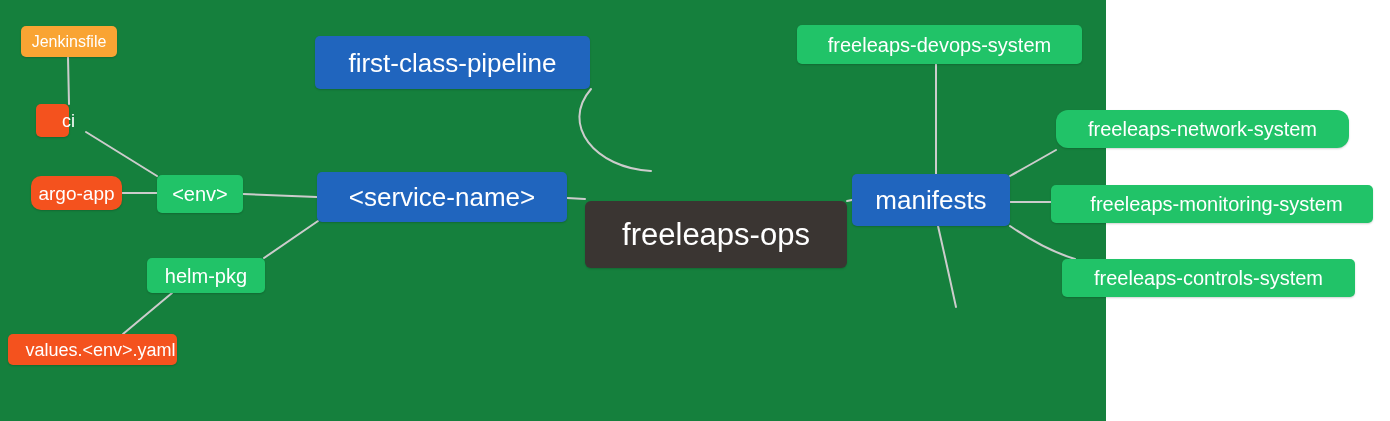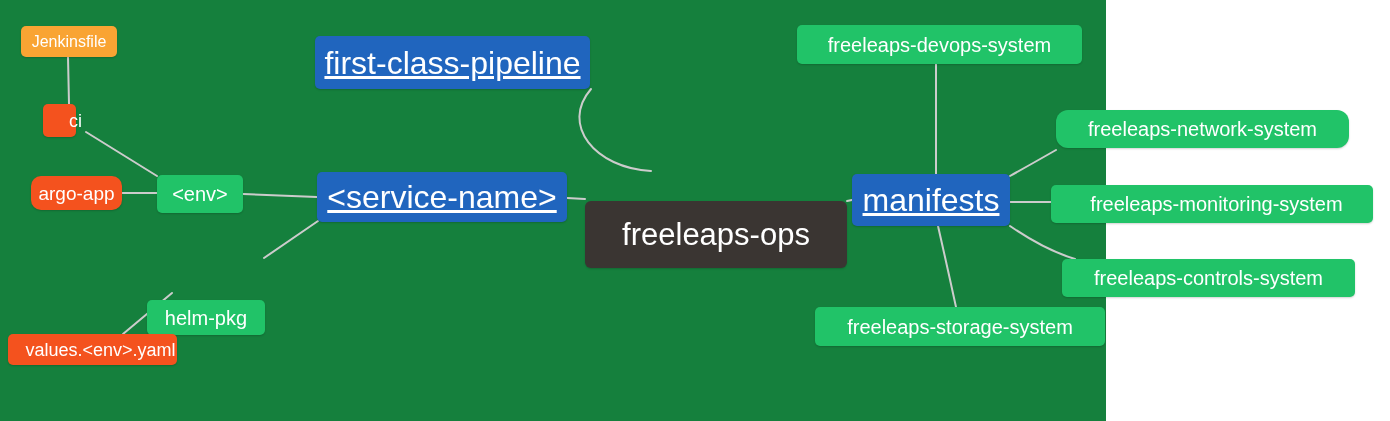--- a/index.html
+++ b/index.html
@@ -28,29 +28,29 @@
     box-sizing: border-box;
     border-radius: 5px;
     color: #fff;
     white-space: nowrap;
     box-shadow: 0 1px 2px rgba(0,0,0,0.18);
     cursor: default;
     line-height: 1;
   }
   
   .lv-root { font-size: 31px; border-radius: 6px; margin-top: 31px; }
-  .lv-2    { font-size: 32px; text-decoration: underline; }
+  .lv-2    { font-size: 26px; }
   .lv-3    { font-size: 20px; }
   .lv-4    { font-size: 19px; }
   .lv-4s   { font-size: 18px; }
   .lv-5    { font-size: 16px; }
 
   
   #n-jenkinsfile  { left: 21px;   top: 26px;  width: 96px;  height: 31px; }
-  #n-ci           { left: 43px;   top: 104px; width: 33px;  height: 33px; padding-left: 32px; }
+  #n-ci           { left: 36px;   top: 104px; width: 33px;  height: 33px; padding-left: 32px; }
   #n-argo-app     { left: 31px;   top: 176px; width: 91px;  height: 34px; }
   #n-env          { left: 157px;  top: 175px; width: 86px;  height: 38px; }
   #n-helm-pkg     { left: 147px;  top: 258px; width: 118px; height: 35px; }
   #n-values       { left: 8px;    top: 334px; width: 169px; height: 31px; padding-left: 16px; }
   #n-pipeline     { left: 315px;  top: 36px;  width: 275px; height: 53px; }
   #n-service      { left: 317px;  top: 172px; width: 250px; height: 50px; }
   #n-root         { left: 585px;  top: 170px; width: 262px; height: 67px; }
   #n-manifests    { left: 852px;  top: 174px; width: 158px; height: 52px; }
   #n-devops       { left: 797px;  top: 25px;  width: 285px; height: 39px; }
   #n-network      { left: 1056px; top: 110px; width: 293px; height: 38px; }
@@ -83,34 +83,33 @@
   </svg>
 
   <div class="node lv-5" id="n-jenkinsfile" style="background-color: rgb(249, 164, 51);">Jenkinsfile</div>
 
   <div class="node lv-4s" id="n-ci" style="background-color: rgb(244, 82, 30);">ci</div>
 
   <div class="node lv-4" id="n-argo-app" style="background-color: rgb(244, 82, 30); border-radius: 10px;">argo-app</div>
 
   <div class="node lv-3" id="n-env" style="background-color: rgb(33, 195, 104);">&lt;env&gt;</div>
 
-  <div class="node lv-3" id="n-helm-pkg" style="background-color: rgb(33, 195, 104); margin-top: 42px;">helm-pkg</div>
+  <div class="node lv-3" id="n-helm-pkg" style="background-color: rgb(33, 195, 104);">helm-pkg</div>
 
   <div class="node lv-4s" id="n-values" style="background-color: rgb(244, 82, 30);">values.&lt;env&gt;.yaml</div>
 
   <div class="node lv-2" id="n-pipeline" style="background-color: rgb(32, 101, 190);">first-class-pipeline</div>
 
   <div class="node lv-2" id="n-service" style="background-color: rgb(32, 101, 190);">&lt;service-name&gt;</div>
 
   <div class="node lv-root" id="n-root" style="background-color: rgb(58, 53, 50);">freeleaps-ops</div>
 
   <div class="node lv-2" id="n-manifests" style="background-color: rgb(32, 101, 190);">manifests</div>
 
   <div class="node lv-3" id="n-devops" style="background-color: rgb(33, 195, 104);">freeleaps-devops-system</div>
 
   <div class="node lv-3" id="n-network" style="background-color: rgb(33, 195, 104); border-radius: 12px;">freeleaps-network-system</div>
 
   <div class="node lv-3" id="n-monitoring" style="background-color: rgb(33, 195, 104); padding-left: 9px;">freeleaps-monitoring-system</div>
 
   <div class="node lv-3" id="n-controls" style="background-color: rgb(33, 195, 104);">freeleaps-controls-system</div>
 
-  <div class="node lv-3" id="n-storage" style="background-color: rgb(33, 195, 104);">freeleaps-storage-system</div>
 </div>
 
 </body></html>

